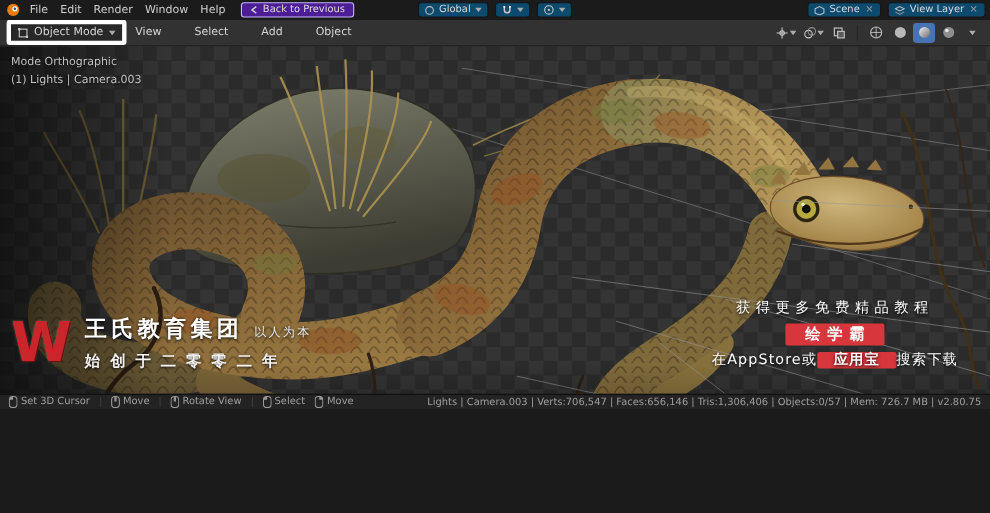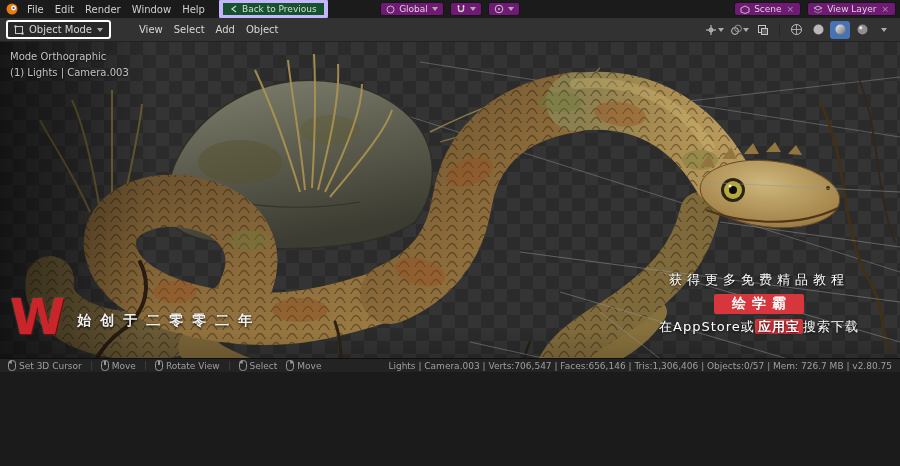--- a/index.html
+++ b/index.html
@@ -8,36 +8,36 @@
   .app { position:relative; width:900px; height:372px; }
 
   
   .topbar { position:absolute; top:0; left:0; right:0; height:18px; background:#1b1b1b;
     display:flex; align-items:center; padding:0 4px; font-size:10px; color:#cfcfcf; z-index:30; }
   .tb-left { display:flex; align-items:center; flex:1; gap:1px; }
   .tb-center { display:flex; align-items:center; gap:6px; }
   .tb-right { display:flex; align-items:center; flex:1; justify-content:flex-end; gap:6px; }
   .menu { padding:1px 5px; border-radius:2px; cursor:default; }
   .blogo { width:15px; height:12px; margin-right:2px; display:flex; align-items:center; }
-  .back-btn { margin-left:8px; background:#14532d; border:4px solid #c4b5fd; border-radius:3px;
+  .back-btn { margin-left:8px; background:#4c1d95; border:1px solid #c4b5fd; border-radius:3px;
     color:#ddd; font-size:9px; padding:1px 7px; display:flex; align-items:center; gap:4px; }
   .caret { width:0; height:0; border-left:3px solid transparent; border-right:3px solid transparent;
     border-top:4px solid #ababab; display:inline-block; }
-  .chip { display:flex; align-items:center; gap:4px; background:#701a75; border:1px solid #161616;
+  .chip { display:flex; align-items:center; gap:4px; background:#0c4a6e; border:1px solid #161616;
     border-radius:3px; padding:1px 5px; font-size:9px; color:#d8d8d8; }
   .chip .x { color:#9a9a9a; font-size:9px; padding:0 1px; }
   .ico { display:inline-flex; align-items:center; justify-content:center; }
 
   
   .vp-header { position:absolute; top:18px; left:0; right:0; height:24px; background:#323232;
     border-bottom:1px solid #222; display:flex; align-items:center; padding:0 6px; gap:3px;
     font-size:10px; color:#d6d6d6; z-index:30; }
-  .mode-chip { background:#282828; border:2px solid #ffffff; border-radius:3px; padding:2px 6px;
+  .mode-chip { background:#282828; border:4px solid #ffffff; border-radius:3px; padding:2px 6px;
     display:flex; gap:5px; align-items:center; }
-  .vp-menus { display:flex; gap:1px; margin-left:20px; }
+  .vp-menus { display:flex; gap:20px; margin-left:0; }
   .vp-right { margin-left:auto; display:flex; align-items:center; gap:2px; }
   .ibtn { min-width:20px; height:18px; display:flex; align-items:center; justify-content:center;
     border-radius:3px; gap:1px; padding:0 2px; }
   .ibtn.active { background:#4772b3; }
   .vsep { width:1px; height:14px; background:#262626; margin:0 4px; }
 
   
   .viewport { position:absolute; top:42px; left:0; right:0; bottom:14px;
     background:#2b2b2b;
     background-image:repeating-conic-gradient(#343434 0% 25%, #2b2b2b 0% 50%);
@@ -56,27 +56,27 @@
   .wm-slogan { font-size:11px; letter-spacing:2px; color:#e8e8e8; }
   .wm-founded { font-size:14px; letter-spacing:9px; margin-top:8px; color:#f2f2f2;font-weight:bold; }
 
   .wm-right { position:absolute; right:10px; bottom:22px; width:262px; text-align:center;
     color:#fff; z-index:10; text-shadow:0 1px 3px rgba(0,0,0,.9); }
   .wm-r1 { font-size:13px; letter-spacing:5px; white-space:nowrap; }
   .wm-badge { display:inline-block; margin:5px auto 4px; background:#d6363c; color:#fff;
     font-weight:bold; font-size:14px; letter-spacing:6px; padding:1px 12px 1px 18px;
     border-radius:2px; text-shadow:none; }
   .wm-r2 { font-size:13px; letter-spacing:1px; white-space:nowrap; }
-  .badge-inline { background:#d6363c; padding:0 3px; border-radius:2px; font-weight:bold; }
+  .badge-inline { background:#d6363c; padding:0 15px; border-radius:2px; font-weight:bold; }
 
   
   .statusbar { position:absolute; bottom:0; left:0; right:0; height:14px; background:#232323;
     border-top:1px solid #0f0f0f; display:flex; align-items:center; padding:0 8px; gap:9px;
     font-size:9px; color:#9f9f9f; z-index:30; }
-  .sb-item { display:flex; align-items:center; gap:3px; white-space:nowrap; }
+  .sb-item { display:flex; gap:3px; white-space:nowrap; }
   .sb-div { width:1px; height:9px; background:#3a3a3a; }
   .sb-right { margin-left:auto; white-space:nowrap; }
 </style>
 </head>
 <body>
 
 <div class="app">
 
   <div class="topbar">
     <div class="tb-left">
@@ -357,20 +357,24 @@
     </svg>
 
     <div class="vp-overlay">
       <div>Mode Orthographic</div>
       <div>(1) Lights | Camera.003</div>
     </div>
 
     <div class="wm-left">
       <div class="wm-logo">W</div>
       <div>
+        <div class="wm-row1">
+          <span class="wm-company">王氏教育集团</span>
+          <span class="wm-slogan">以人为本</span>
+        </div>
         <div class="wm-founded">始创于二零零二年</div>
       </div>
     </div>
 
     <div class="wm-right">
       <div class="wm-r1">获得更多免费精品教程</div>
       <div class="wm-badge">绘学霸</div>
       <div class="wm-r2">
         <span>在AppStore或</span><span class="badge-inline">应用宝</span><span>搜索下载</span>
       </div>

